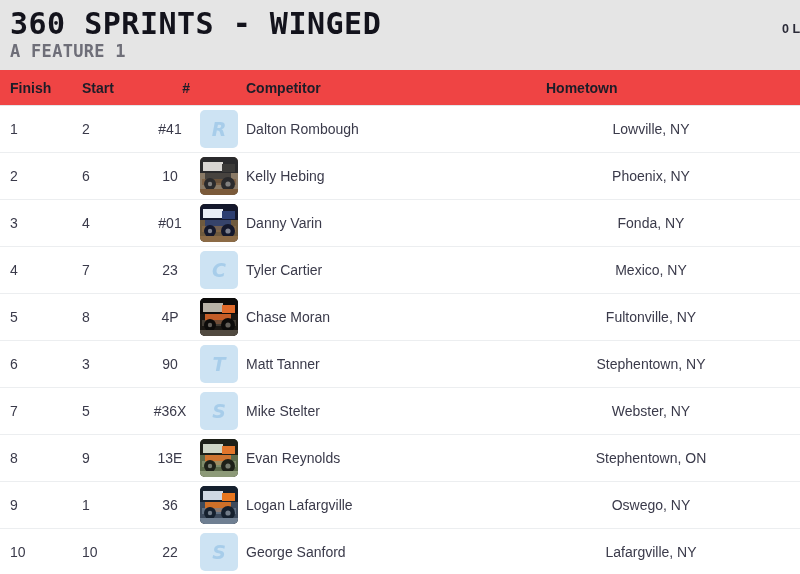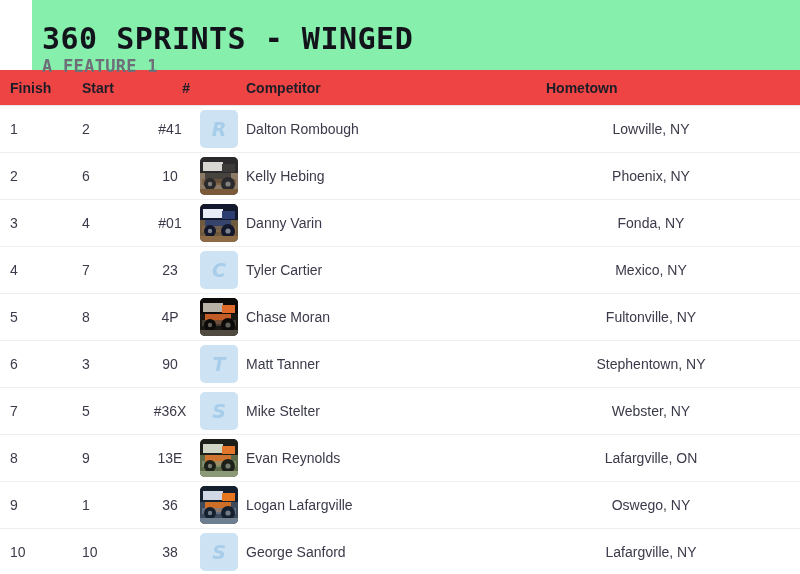--- a/index.html
+++ b/index.html
@@ -13,24 +13,23 @@
     background: #ffffff;
     font-family: "Liberation Sans", sans-serif;
     color: #2b2b38;
     -webkit-font-smoothing: antialiased;
   }
 
   
   .header-band {
     position: relative;
     height: 70px;
-    background: #86efac;
+    background: #e5e5e5;
     box-sizing: border-box;
-    padding: 23px 0 0 10px;
-    margin-left: 32px;
+    padding: 8px 0 0 10px;
   }
   .event-title {
     font-family: "DejaVu Sans Mono", "Liberation Mono", monospace;
     font-size: 30px;
     line-height: 32px;
     font-weight: 700;
     letter-spacing: 0.5px;
     color: #13131c;
     text-transform: uppercase;
     transform: scaleX(1.0);
@@ -260,21 +259,21 @@
               <rect x="22" y="7" width="13" height="8" fill="#e2762b"></rect>
               <rect x="5" y="16" width="26" height="10" fill="#e2762b" opacity="0.85"></rect>
               <rect x="2" y="22" width="34" height="6" fill="#8d9a78" opacity="0.7"></rect>
               <circle cx="10" cy="27" r="6" fill="#1d2018"></circle>
               <circle cx="28" cy="27" r="7" fill="#1d2018"></circle>
               <circle cx="10" cy="27" r="2.2" fill="#cfd6c6" opacity="0.5"></circle>
               <circle cx="28" cy="27" r="2.6" fill="#cfd6c6" opacity="0.5"></circle>
               <rect x="0" y="32" width="38" height="6" fill="#8d9a78"></rect>
             </svg></div></td>
         <td class="col-name name-cell">Evan Reynolds</td>
-        <td class="col-home home-cell">Lafargville, ON</td>
+        <td class="col-home home-cell">Stephentown, ON</td>
         <td class="col-pm">1</td>
       </tr>
       <tr>
         <td class="col-finish">9</td>
         <td class="col-start">1</td>
         <td class="col-num num-cell">36</td>
         <td class="col-avatar"><div class="avatar avatar-photo"><svg viewBox="0 0 38 38" xmlns="http://www.w3.org/2000/svg">
               <rect x="0" y="0" width="38" height="38" fill="#3d4a5c"></rect>
               <rect x="0" y="0" width="38" height="16" fill="#15202e"></rect>
               <rect x="3" y="5" width="20" height="9" fill="#cfd8e4"></rect>
@@ -287,20 +286,20 @@
               <circle cx="28" cy="27" r="2.6" fill="#cfd8e4" opacity="0.5"></circle>
               <rect x="0" y="32" width="38" height="6" fill="#6f7f92"></rect>
             </svg></div></td>
         <td class="col-name name-cell">Logan Lafargville</td>
         <td class="col-home home-cell">Oswego, NY</td>
         <td class="col-pm">-8</td>
       </tr>
       <tr>
         <td class="col-finish">10</td>
         <td class="col-start">10</td>
-        <td class="col-num num-cell">38</td>
+        <td class="col-num num-cell">22</td>
         <td class="col-avatar"><div class="avatar avatar-letter" style="background: rgb(205, 227, 243); color: rgb(167, 205, 234);">S</div></td>
         <td class="col-name name-cell">George Sanford</td>
         <td class="col-home home-cell">Lafargville, NY</td>
         <td class="col-pm">-</td>
       </tr>
     </tbody>
 </table>
 
 </body></html>

